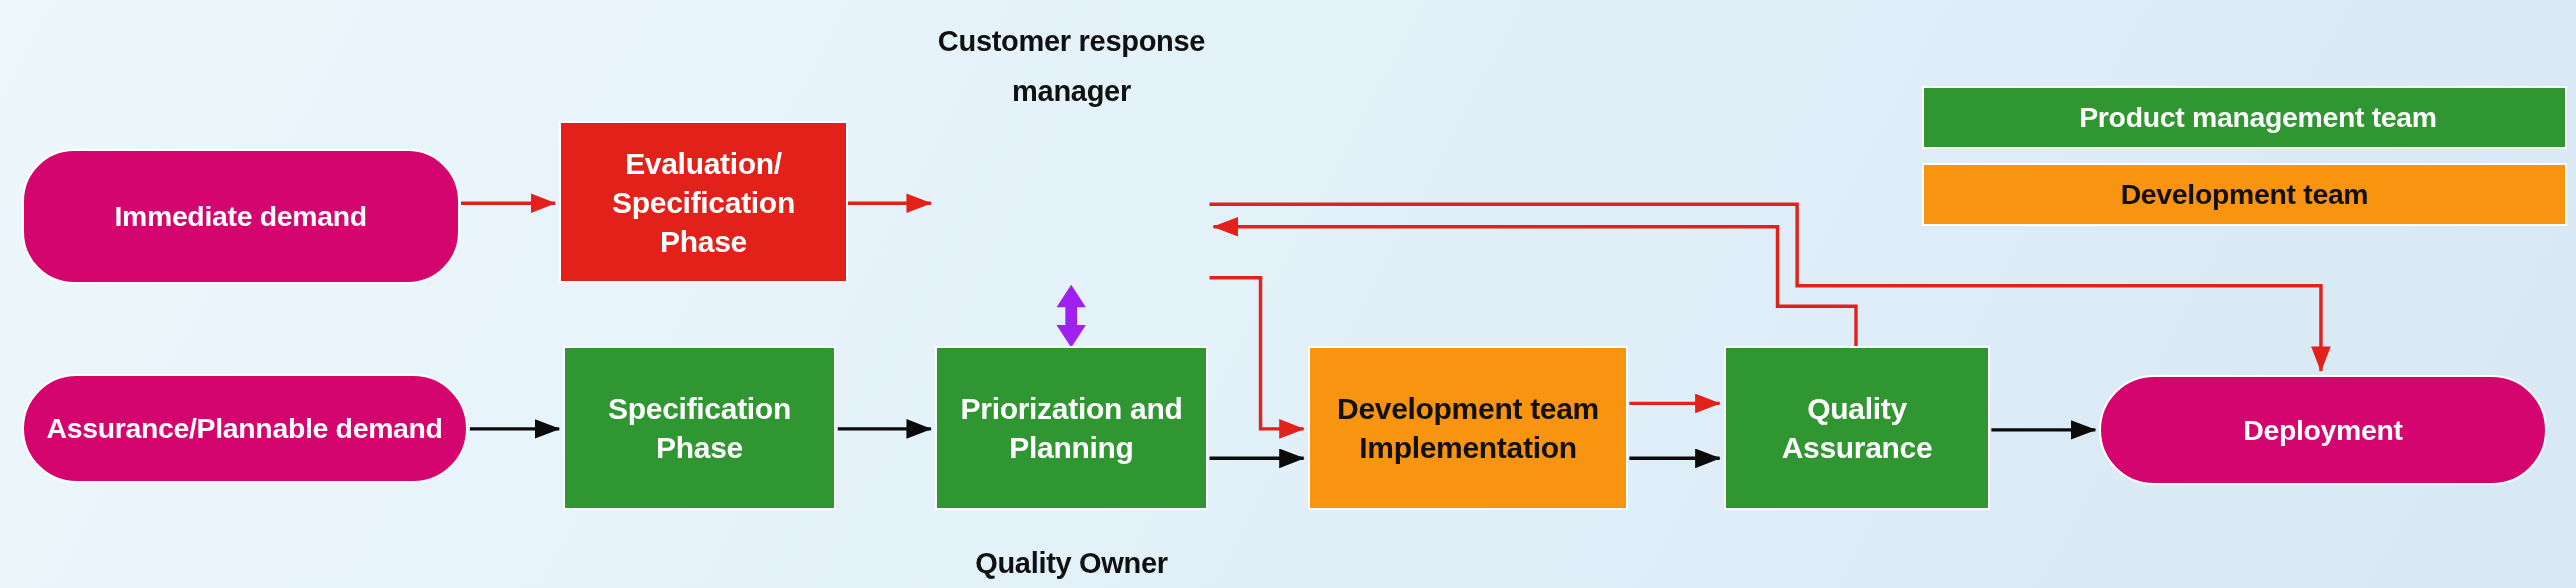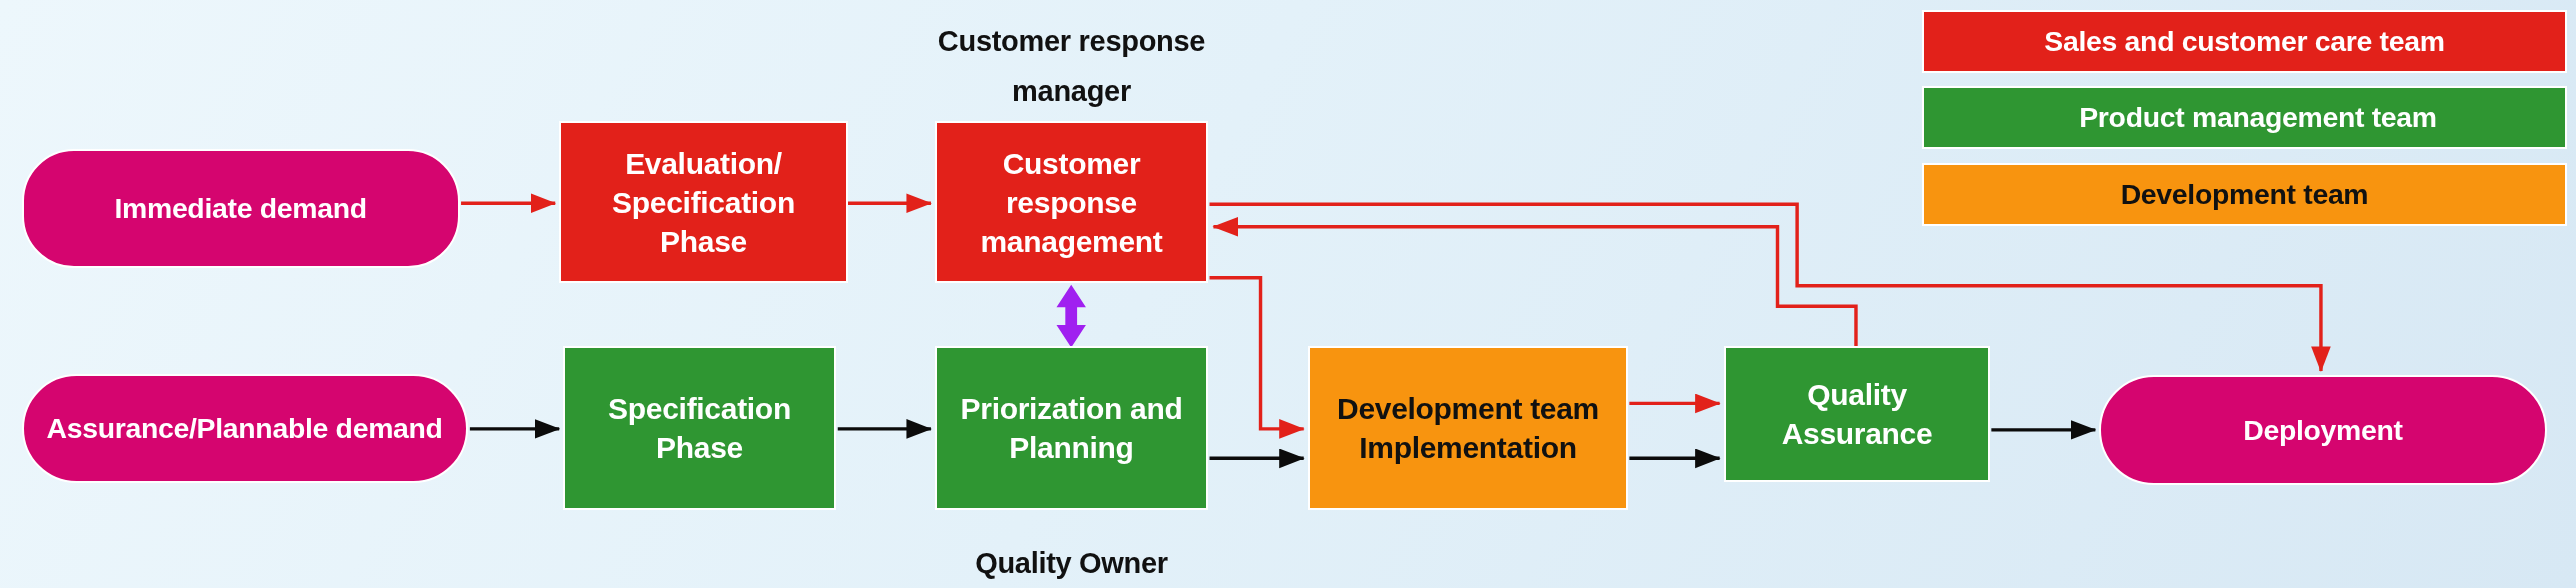--- a/index.html
+++ b/index.html
@@ -77,49 +77,45 @@
 
     <path class="edge edge--black" d="M479 437 L570 437" marker-end="url(#head-black)"></path>
     <path class="edge edge--black" d="M854 437 L949 437" marker-end="url(#head-black)"></path>
     <path class="edge edge--black" d="M1233 467 L1329 467" marker-end="url(#head-black)"></path>
     <path class="edge edge--black" d="M1661 467 L1753 467" marker-end="url(#head-black)"></path>
     <path class="edge edge--black" d="M2030 438 L2136 438" marker-end="url(#head-black)"></path>
 
     <polygon class="sync" points="1092,290 1077,313 1086,313 1086,331 1077,331 1092,354 1107,331 1098,331 1098,313 1107,313"></polygon>
   </svg>
 
-  <div class="node node--pill" style="left:21.6px;top:149px;width:438px;height:119px;border-radius:52px;">Immediate demand</div>
+  <div class="node node--pill" style="left:21.6px;top:149px;width:438px;height:135px;border-radius:52px;">Immediate demand</div>
 
   <div class="node node--pill" style="left:21.6px;top:374px;width:446px;height:109px;border-radius:55px;">Assurance/Plannable demand</div>
 
   <div class="node node--rect-red" style="left:559px;top:121px;width:289px;height:162px;">Evaluation/
 Specification
 Phase</div>
 
-  <div class="node node--rect-red" style="left:935px;top:121px;width:273px;height:162px;">Customer
-response
-management</div>
 
   <div class="node node--rect-green" style="left:563px;top:346px;width:273px;height:164px;">Specification
 Phase</div>
 
   <div class="node node--rect-green" style="left:935px;top:346px;width:273px;height:164px;">Priorization and
 Planning</div>
 
   <div class="node node--rect-orange" style="left:1308px;top:346px;width:320px;height:164px;">Development team
 Implementation</div>
 
-  <div class="node node--rect-green" style="left:1724px;top:346px;width:266px;height:136px;">Quality
+  <div class="node node--rect-green" style="left:1724px;top:346px;width:266px;height:164px;">Quality
 Assurance</div>
 
   <div class="node node--pill" style="left:2099px;top:375px;width:448px;height:110px;border-radius:55px;">Deployment</div>
 
   <div class="side-label" style="left:893px;top:15.7px;width:357px;">Customer response
 manager</div>
 
   <div class="side-label" style="left:893px;top:538px;width:357px;">Quality Owner</div>
 
-  <div class="legend-item legend-item--red">Sales and customer care team</div>
   <div class="legend-item legend-item--green">Product management team</div>
   <div class="legend-item legend-item--orange">Development team</div>
 
 </div>
 
 
 </body></html>

